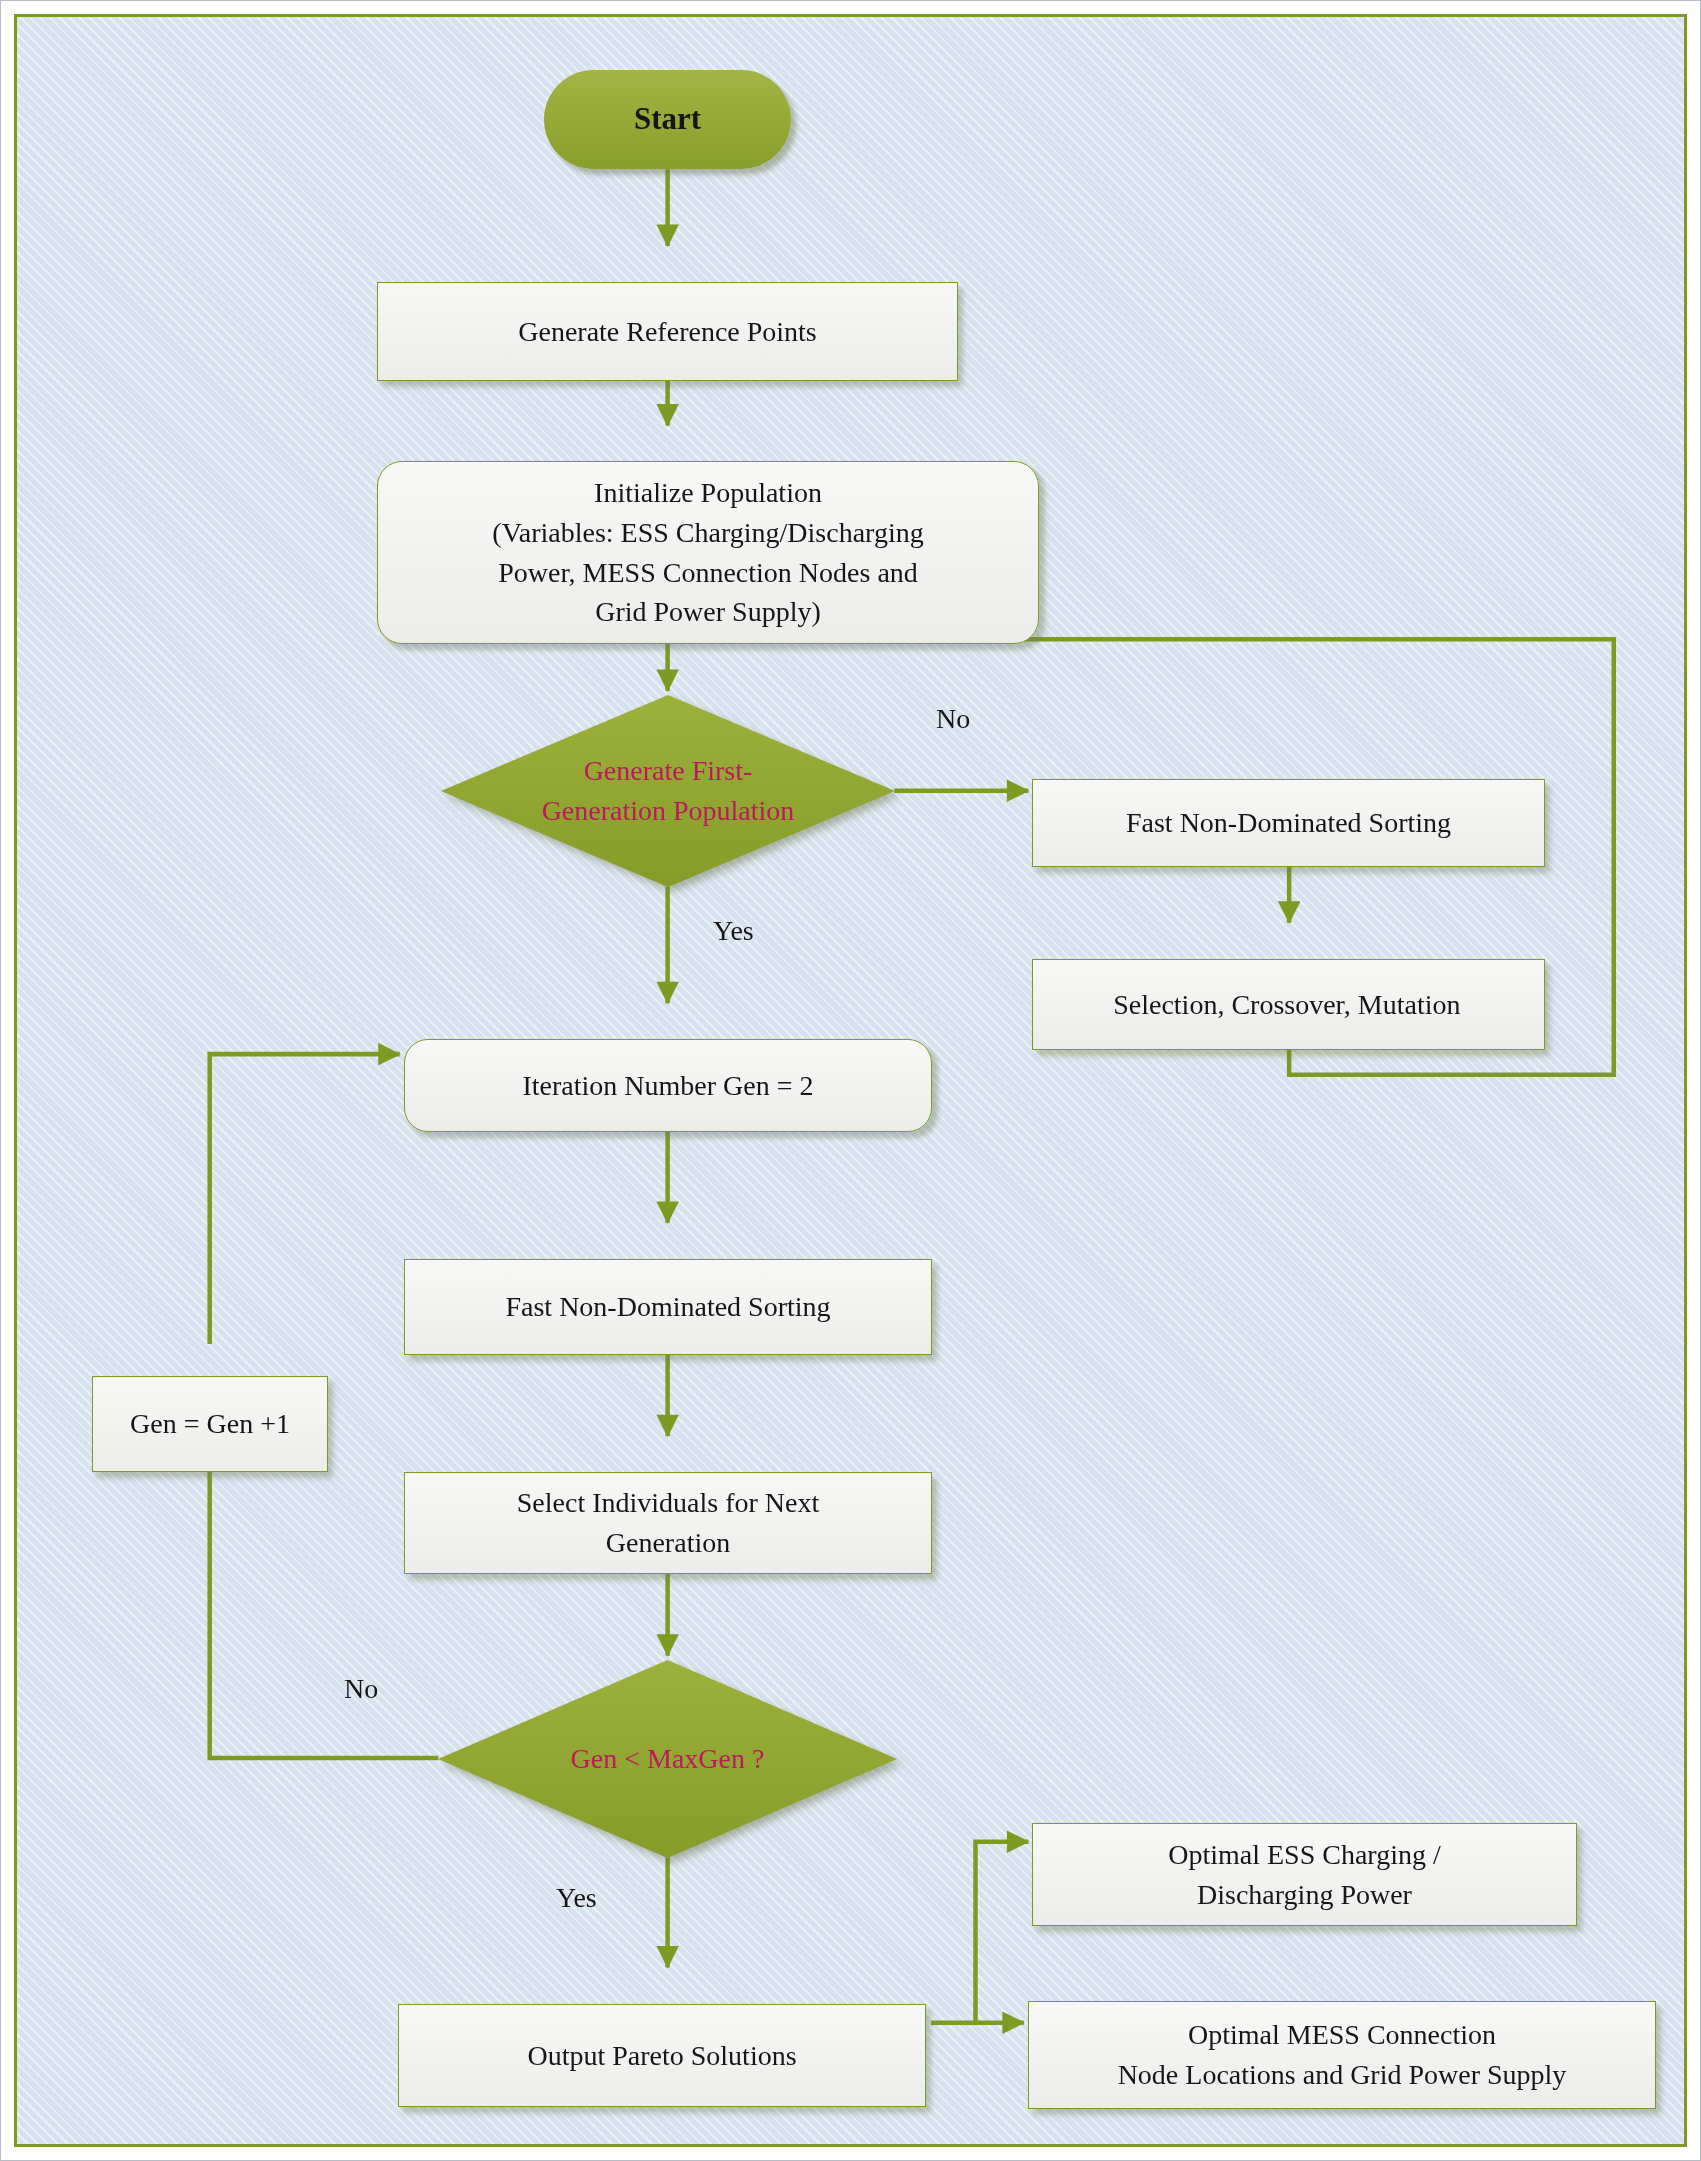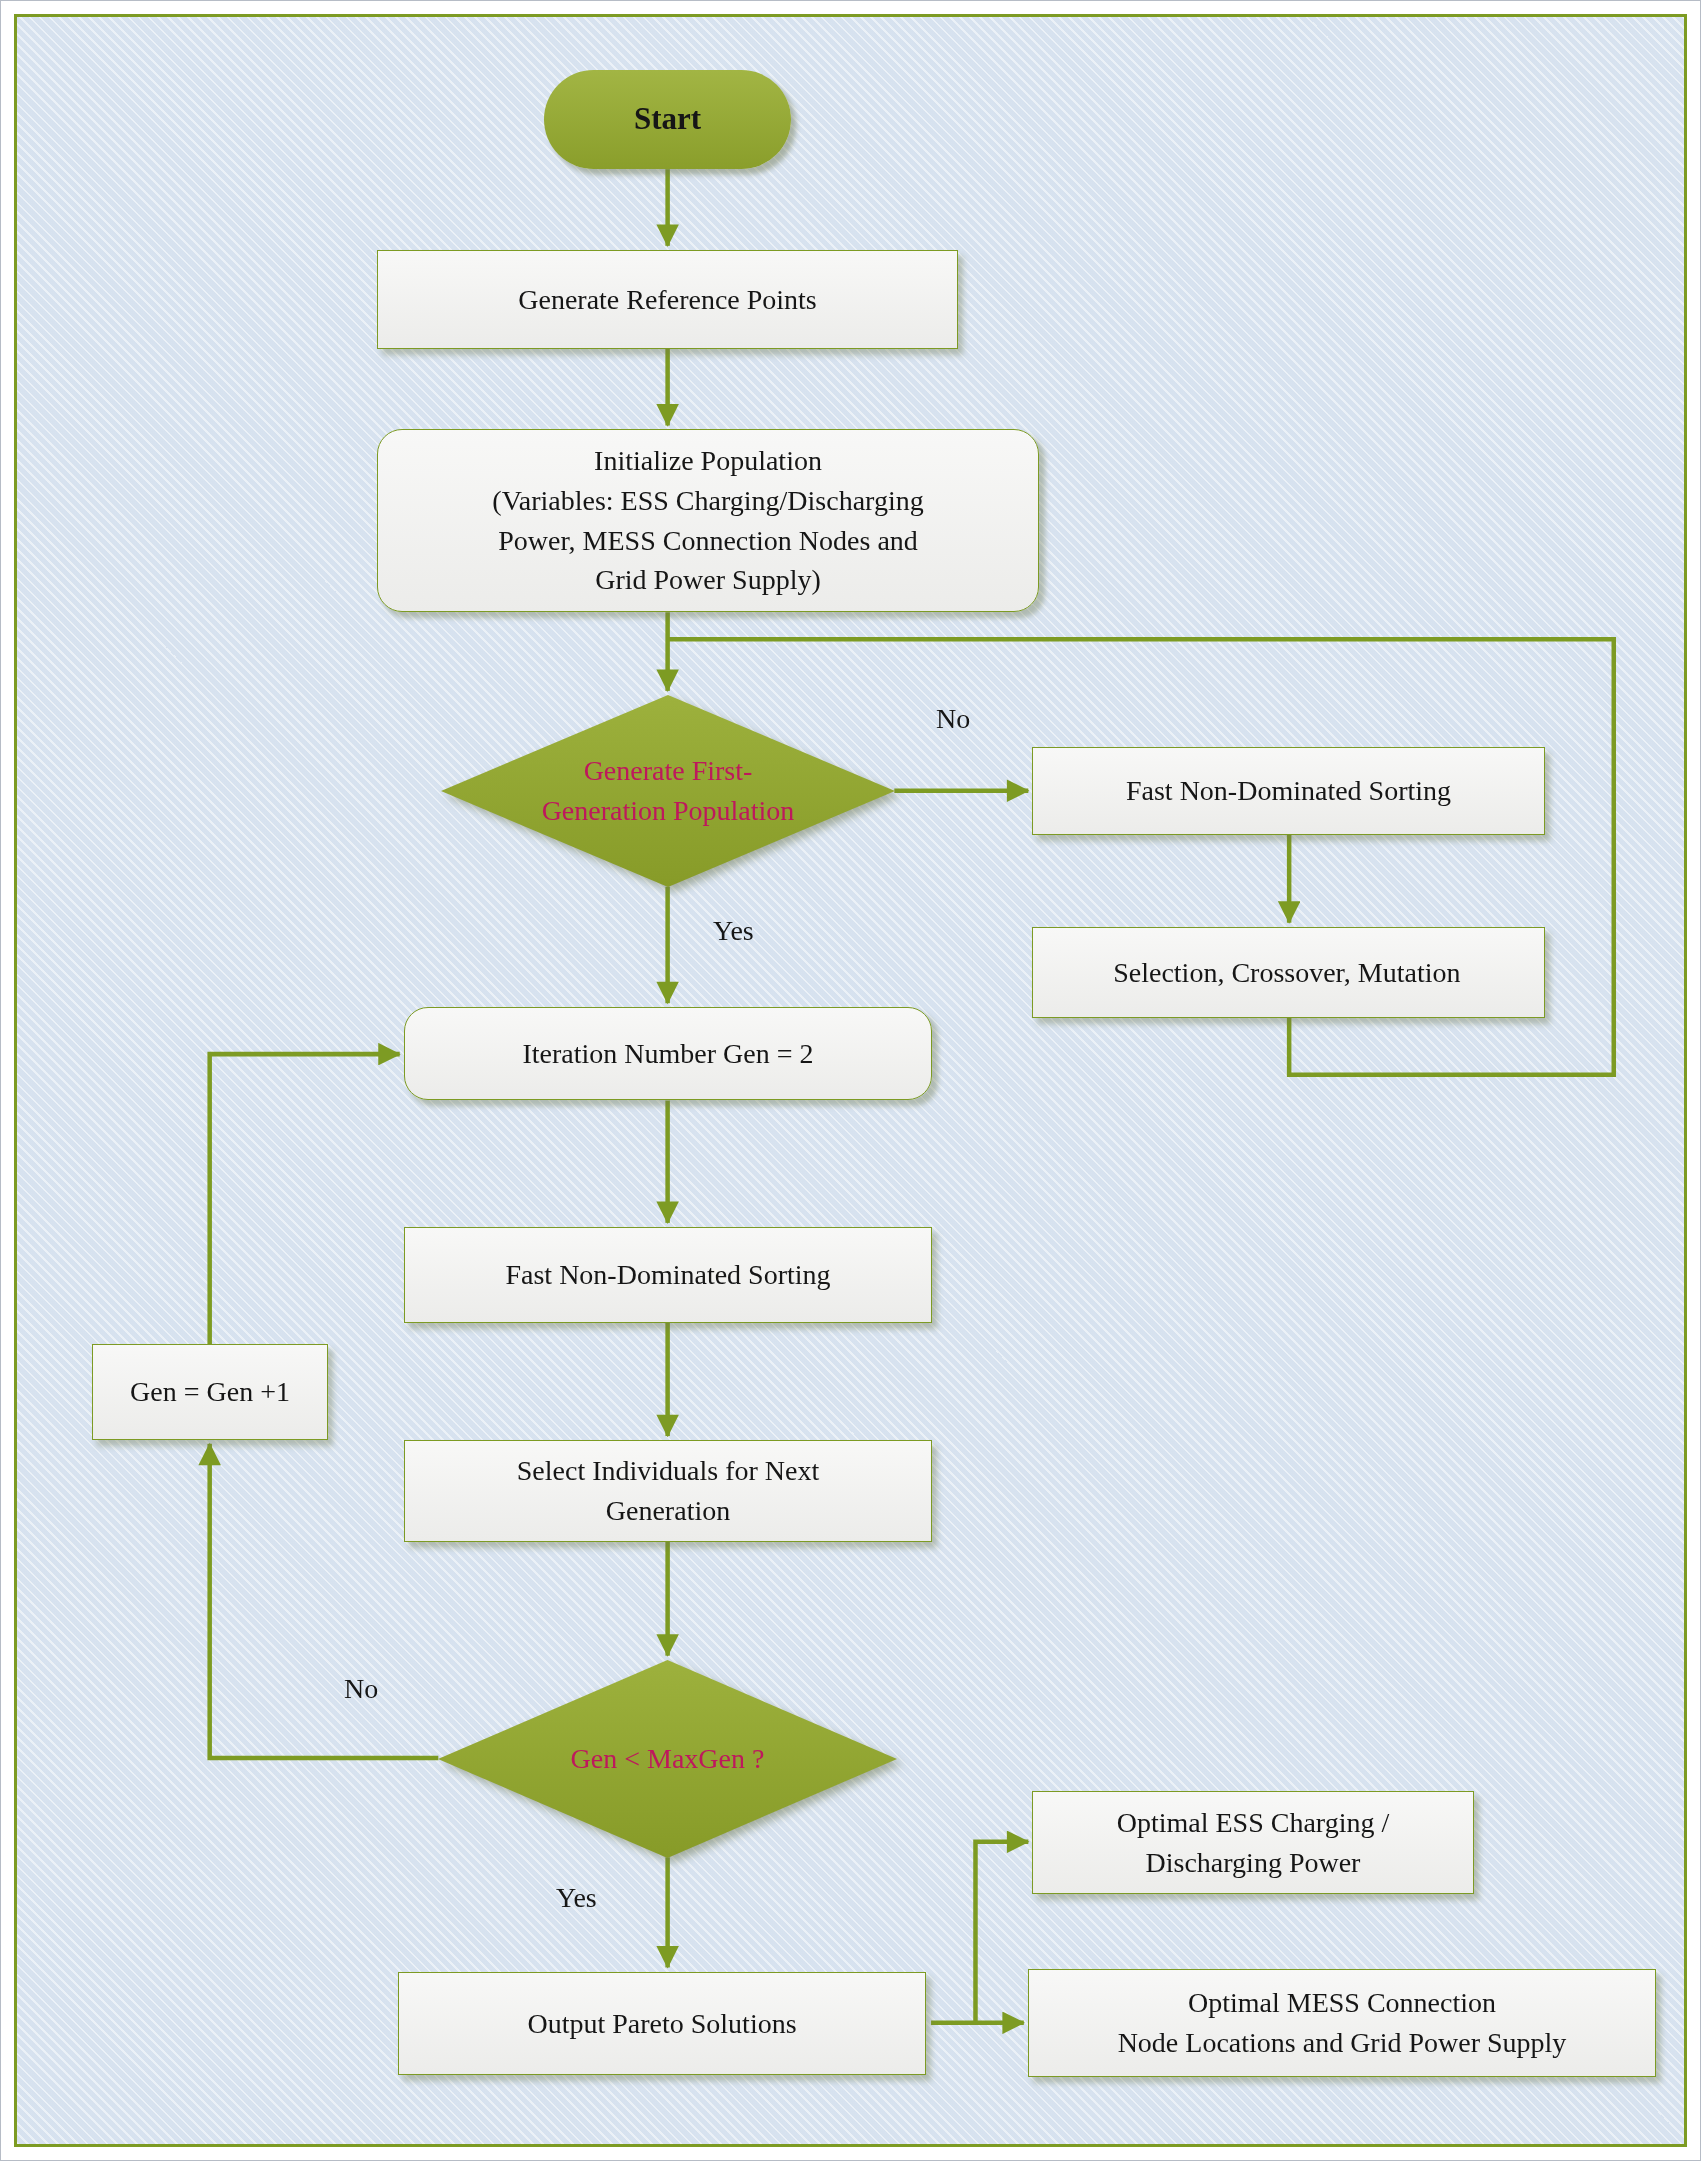--- a/index.html
+++ b/index.html
@@ -31,20 +31,21 @@
     display:flex; align-items:center; justify-content:center;
     text-align:center; color:#161616;
   }
   .node-label { white-space:pre-line; font-size:28px; line-height:1.42; }
 
   .rect {
     background:linear-gradient(180deg, #f8f8f7 0%, #ececea 100%);
     border:1.9px solid #7d9b23;
     box-shadow:5.2px 5.8px 5.8px rgba(110,120,80,0.38);
     padding:3.9px 10.3px;
+    margin-top:32px;
   }
 
   .pill {
     background:linear-gradient(180deg, #a2b544 0%, #8a9e2b 100%);
     border-radius:129px;
     box-shadow:5.2px 5.8px 5.8px rgba(110,120,80,0.45);
   }
   .pill .node-label { font-size:31px; }
 
   .diamond-wrap {
@@ -146,21 +147,21 @@
 
   <div class="diamond-wrap" style="left:437px; top:1659px; width:459px; height:198px;">
     <div class="diamond"></div>
     <span class="diamond-label node-label">Gen &lt; MaxGen ?</span>
   </div>
 
   <div class="node rect" style="left:397px; top:1971px; width:528px; height:103px;">
     <span class="node-label">Output Pareto Solutions</span>
   </div>
 
-  <div class="node rect" style="left:1031px; top:1790px; width:442px; height:103px;">
+  <div class="node rect" style="left:1031px; top:1790px; width:545px; height:103px;">
     <span class="node-label">Optimal ESS Charging /
 Discharging Power</span>
   </div>
 
   <div class="node rect" style="left:1027px; top:1968px; width:628px; height:108px;">
     <span class="node-label">Optimal MESS Connection
 Node Locations and Grid Power Supply</span>
   </div>
 
   <div class="edge-label" style="left:935px; top:702px;">No</div>

